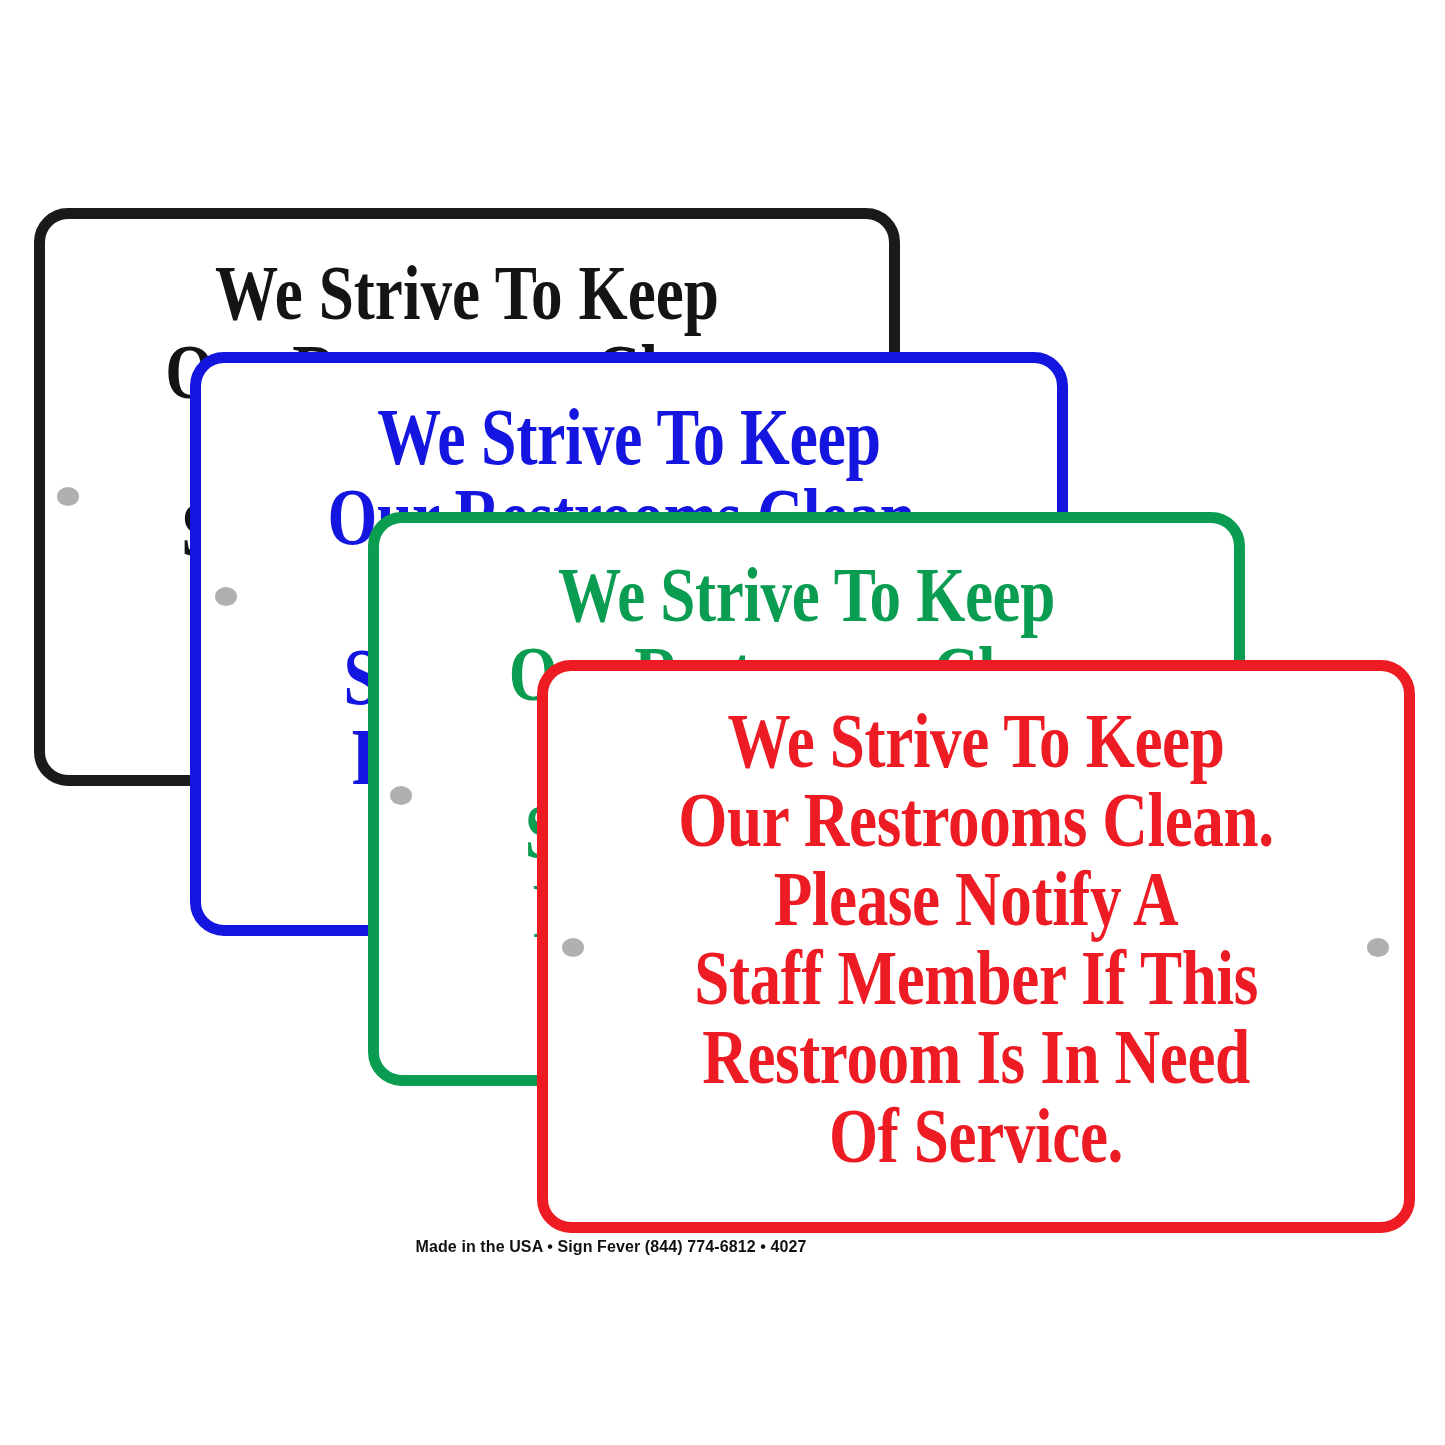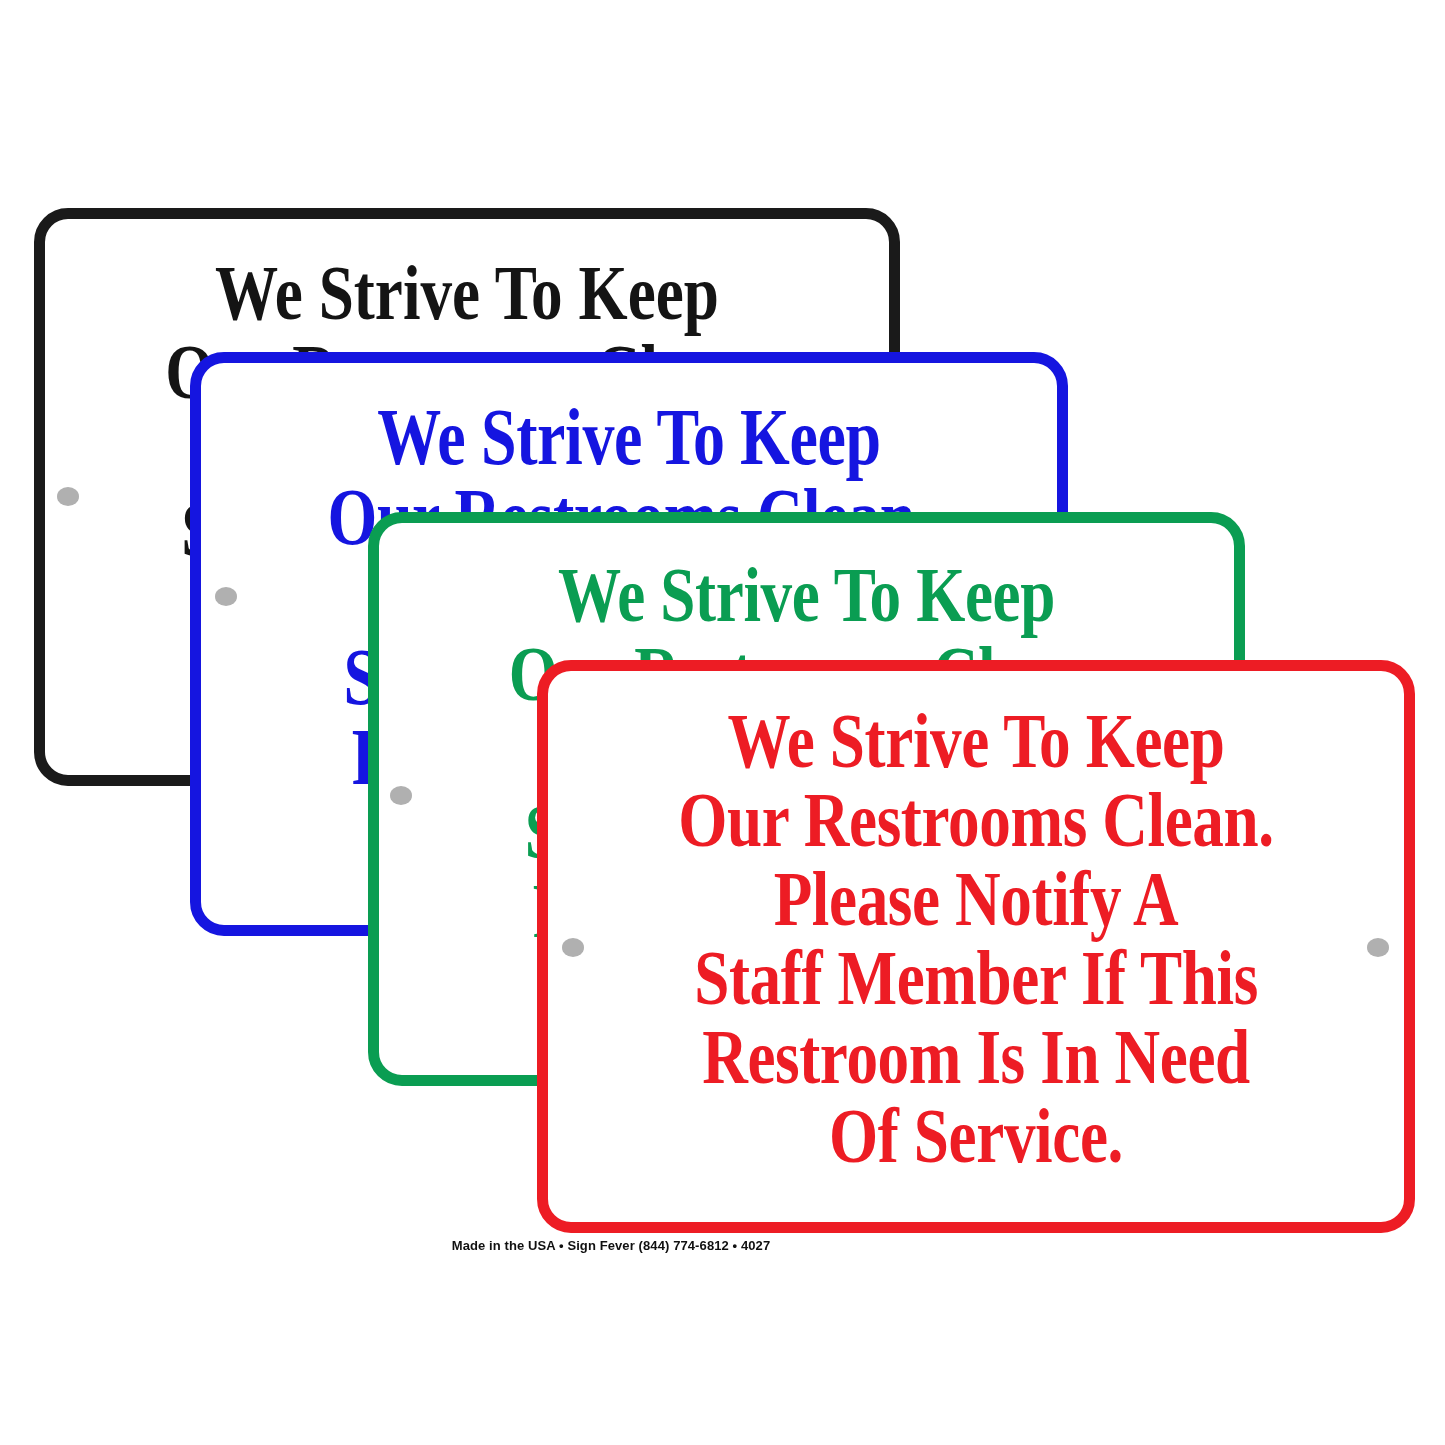--- a/index.html
+++ b/index.html
@@ -65,21 +65,21 @@
   }
 
   
   .fineprint {
     position: absolute;
     left: 0;
     right: 0;
     text-align: center;
     font-family: "Liberation Sans", "DejaVu Sans", sans-serif;
     font-weight: bold;
-    font-size: 13px;
+    font-size: 16px;
     letter-spacing: 0.1px;
     color: #111111;
     white-space: nowrap;
   }
 
   
   #sign-black {
     left: 34px;  top: 208px;  width: 866px;  height: 578px;
     border-color: #1a1a1a;
     z-index: 1;

